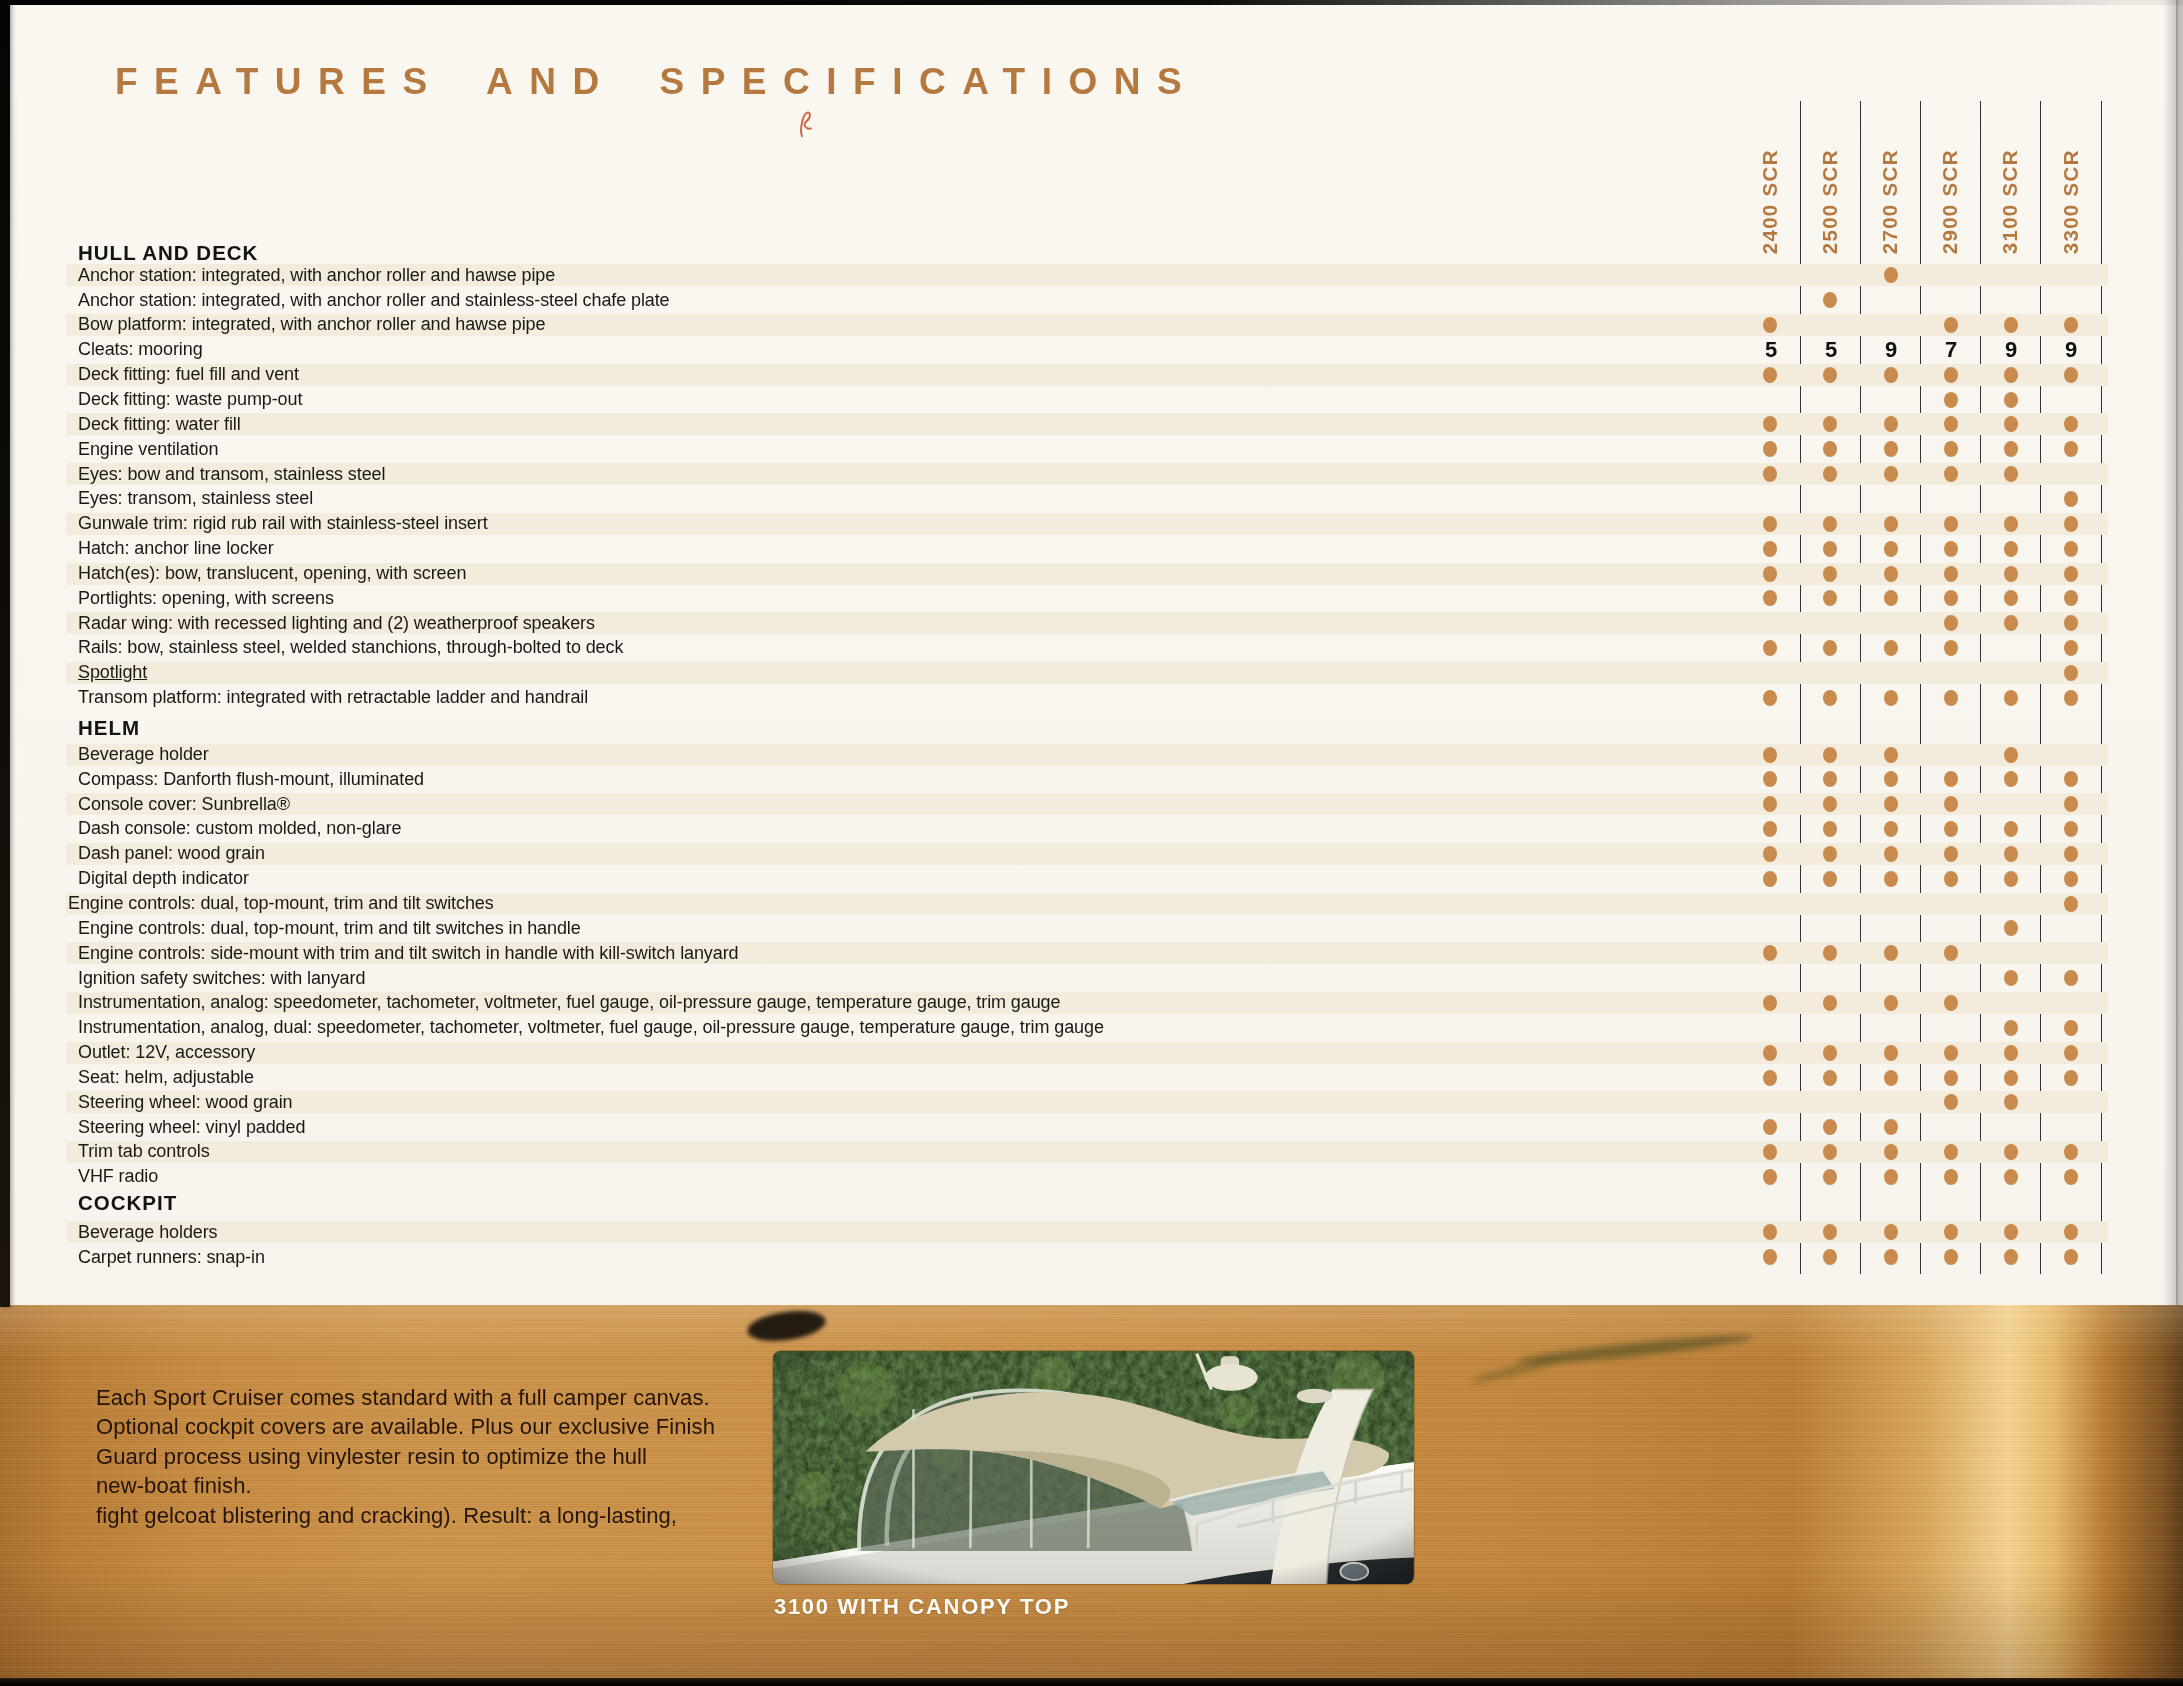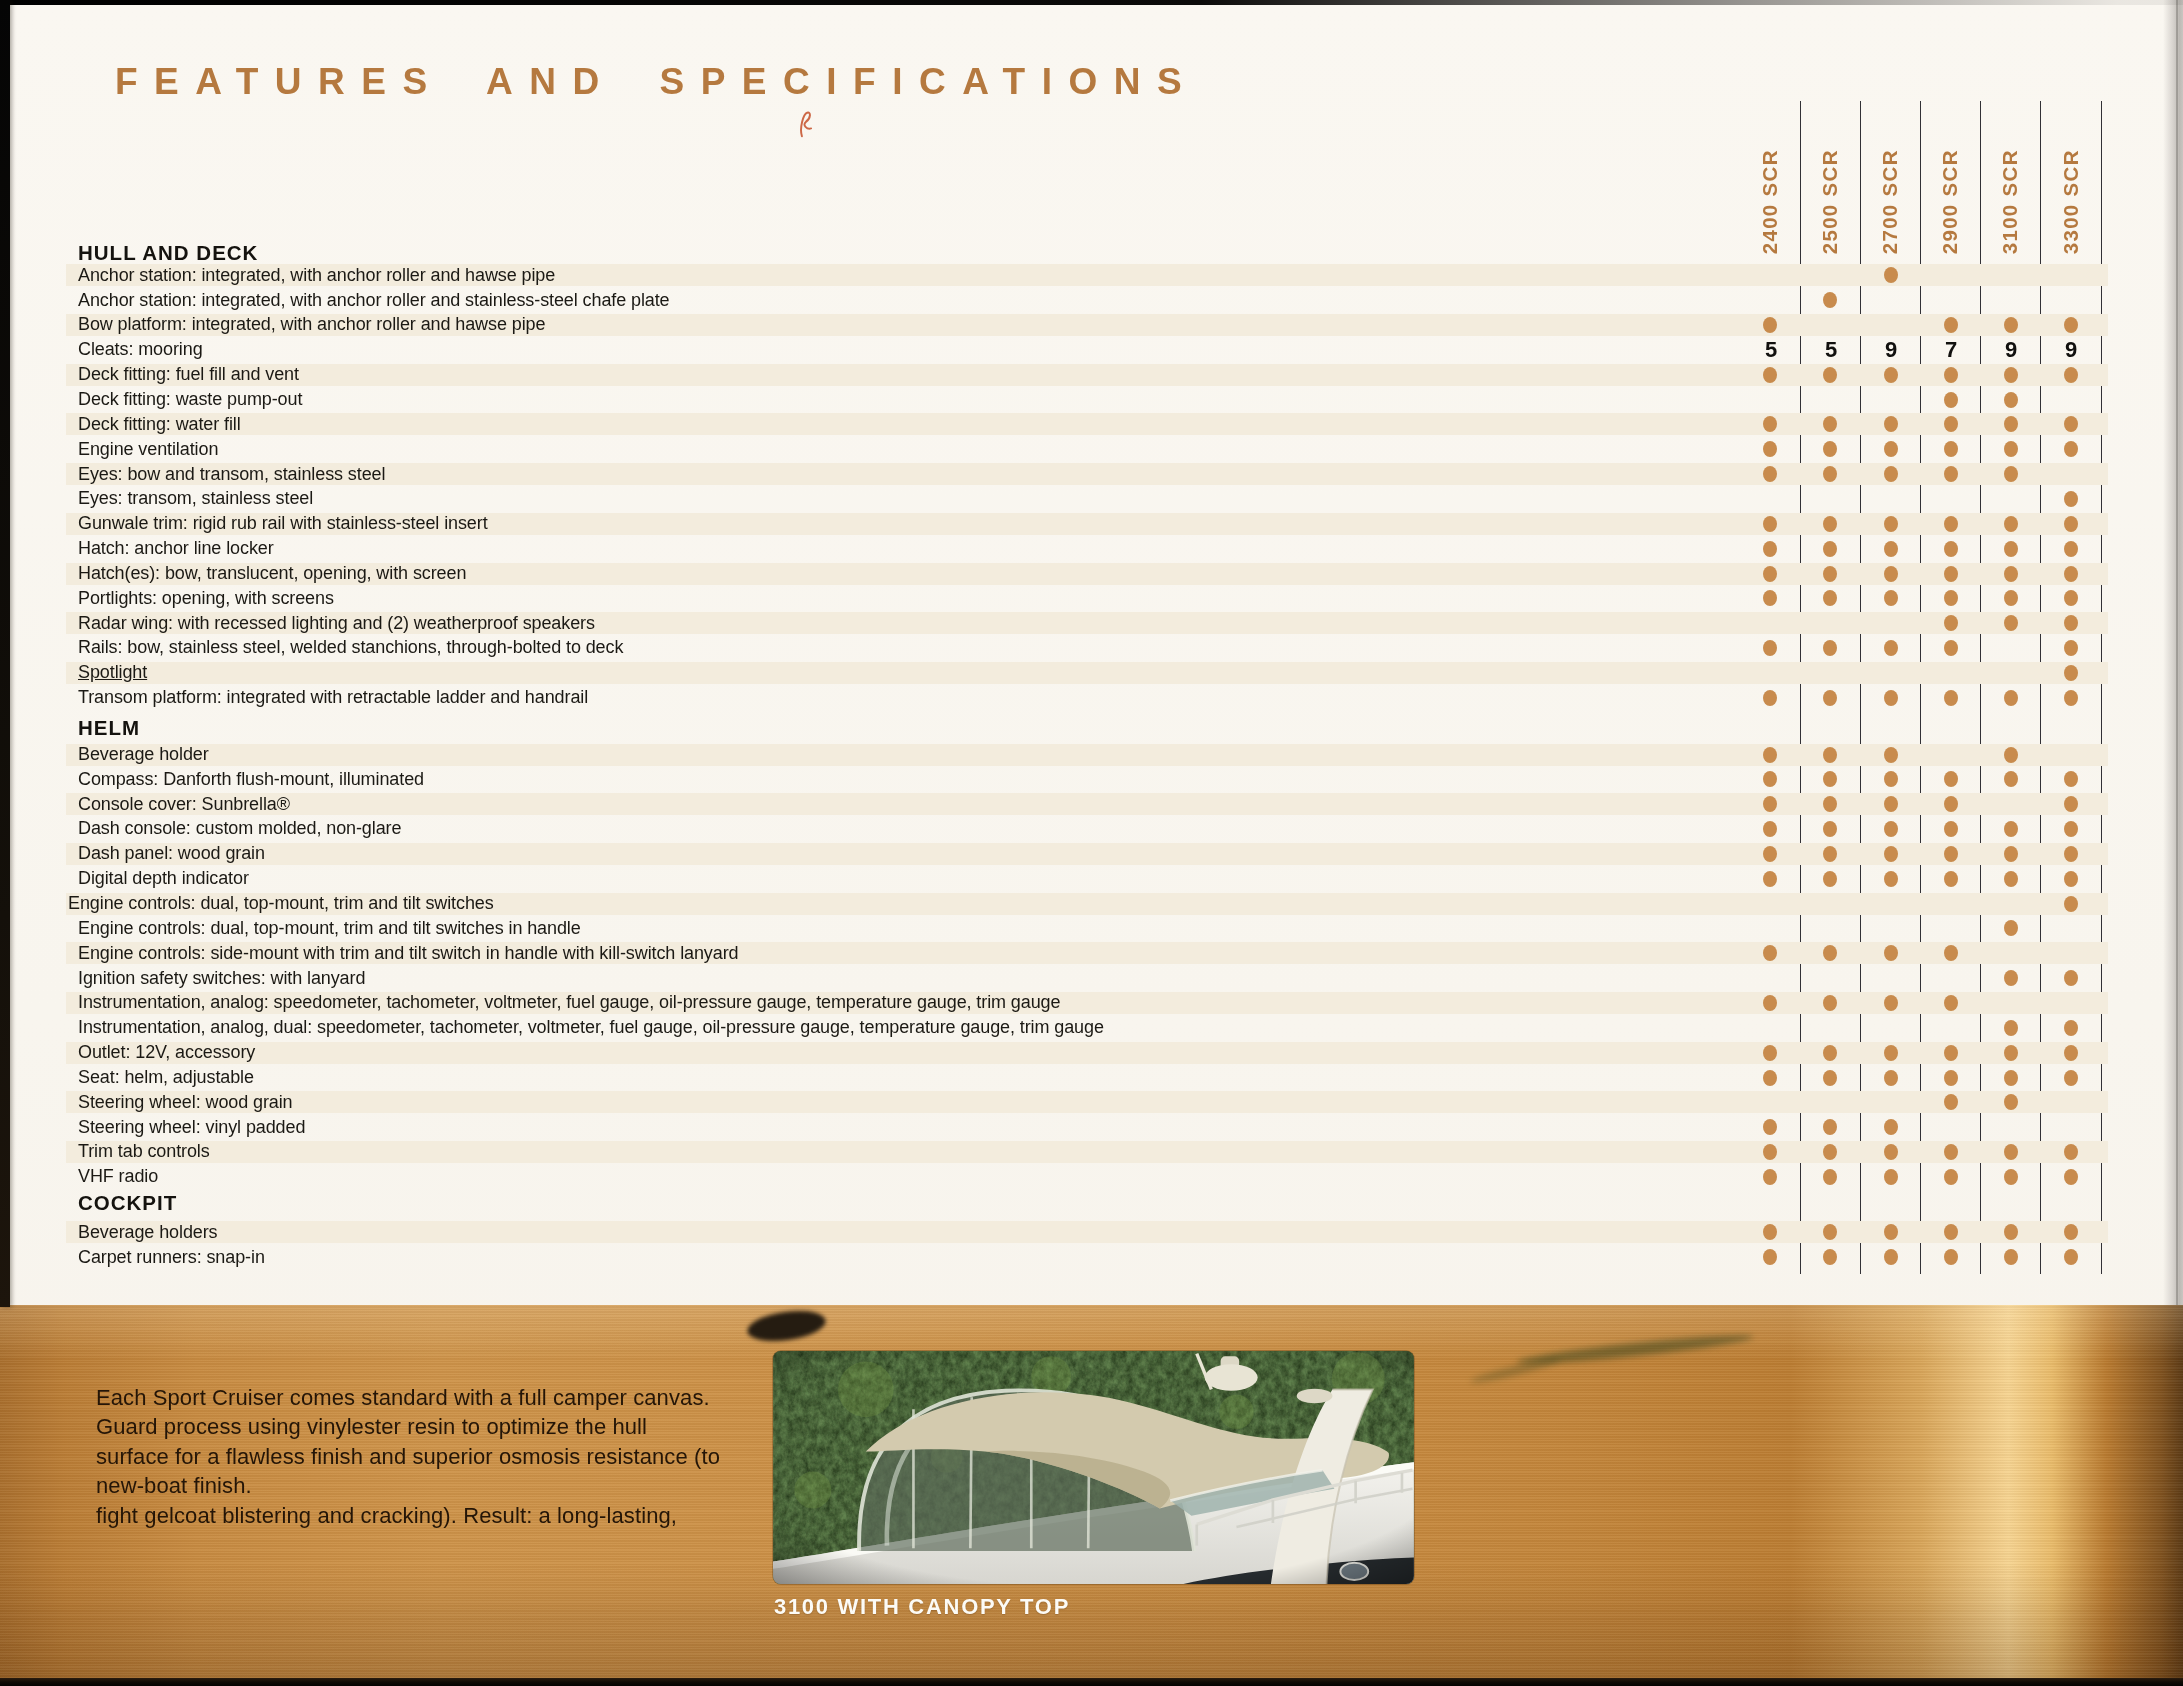--- a/index.html
+++ b/index.html
@@ -322,22 +322,22 @@
     </div>
 
   <div class="copper-band">
     <div class="band-smudge" style="left:1516px;top:38px;width:238px;height:13.2px;transform:rotate(-6deg);"></div>
     <div class="band-smudge" style="left:1469px;top:61px;width:93px;height:9.3px;transform:rotate(-14deg);opacity:.6;"></div>
   </div>
   <div class="blob-artifact"></div>
 
   <div class="canvas-body" id="canvas-body">
       <div class="bodyline">Each Sport Cruiser comes standard with a full camper canvas.</div>
+      <div class="bodyline">Optional cockpit covers are available. Plus our exclusive Finish</div>
       <div class="bodyline">Guard process using vinylester resin to optimize the hull</div>
-      <div class="bodyline">surface for a flawless finish and superior osmosis resistance (to</div>
       <div class="bodyline">new-boat finish.</div>
       <div class="bodyline">fight gelcoat blistering and cracking). Result: a long-lasting,</div>
     </div>
 
   <div class="photo">
     <svg width="641" height="233" viewBox="0 0 968 352">
       <defs>
         <filter id="foliageA">
             <feTurbulence type="fractalNoise" baseFrequency="0.09 0.07" numOctaves="4" seed="7"></feTurbulence>
           <feColorMatrix type="matrix" values="0 0 0 0 0.20  0 0 0 0 0.38  0 0 0 0 0.13  0 0 0 0.8 0"></feColorMatrix>

